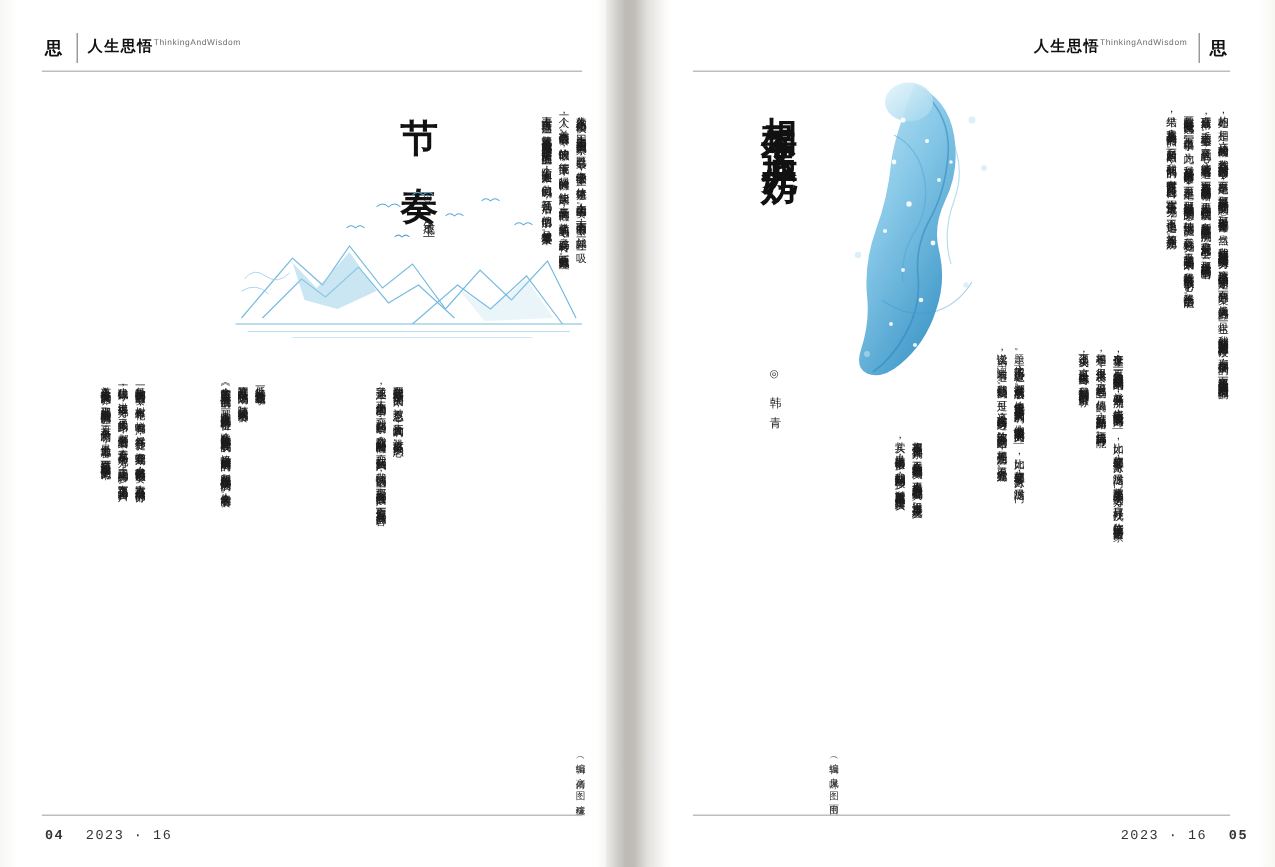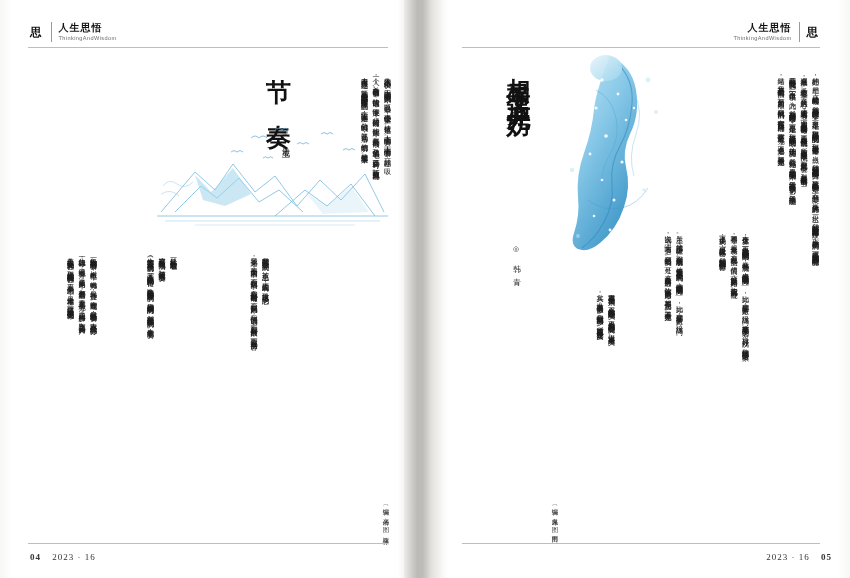--- a/index.html
+++ b/index.html
@@ -23,25 +23,25 @@
   .page-left{left:0;width:420px;}
   .page-right{left:430px;width:420px;}
 
   
   .rh{position:absolute;top:22px;display:flex;align-items:center;gap:7px;}
   .rh-left{left:30px;}
   .rh-right{right:30px;flex-direction:row;}
   .rh-cn{font-size:11.5px;font-weight:bold;letter-spacing:2px;color:#111;font-family:"Liberation Serif",serif;}
   .rh-bar{width:1px;height:20px;background:#9b9b9b;}
   .rh-sub{font-size:5.6px;color:#6d6d6d;letter-spacing:.4px;font-family:"Liberation Sans",sans-serif;}
-  .rh-stack{display:flex;flex-direction:column;line-height:1.25;}
+  .rh-stack{display:flex;flex-direction:row;line-height:1.25;}
   .rule{position:absolute;height:1px;background:#bdbdbd;}
 
   
-  .folio{position:absolute;bottom:16px;font-size:9px;color:#333;letter-spacing:1px;font-family:Liberation Serif, serif;}
+  .folio{position:absolute;bottom:16px;font-size:9px;color:#333;letter-spacing:1px;font-family:Liberation Mono, monospace;}
   .folio .num{font-weight:bold;}
   .folio-left{left:30px;}
   .folio-right{right:18px;}
   .vblock{
     writing-mode:vertical-rl;
     text-orientation:upright;
     font-size:7.1px;
     line-height:1.62;
     letter-spacing:0.5px;
     color:#1c1c1c;

